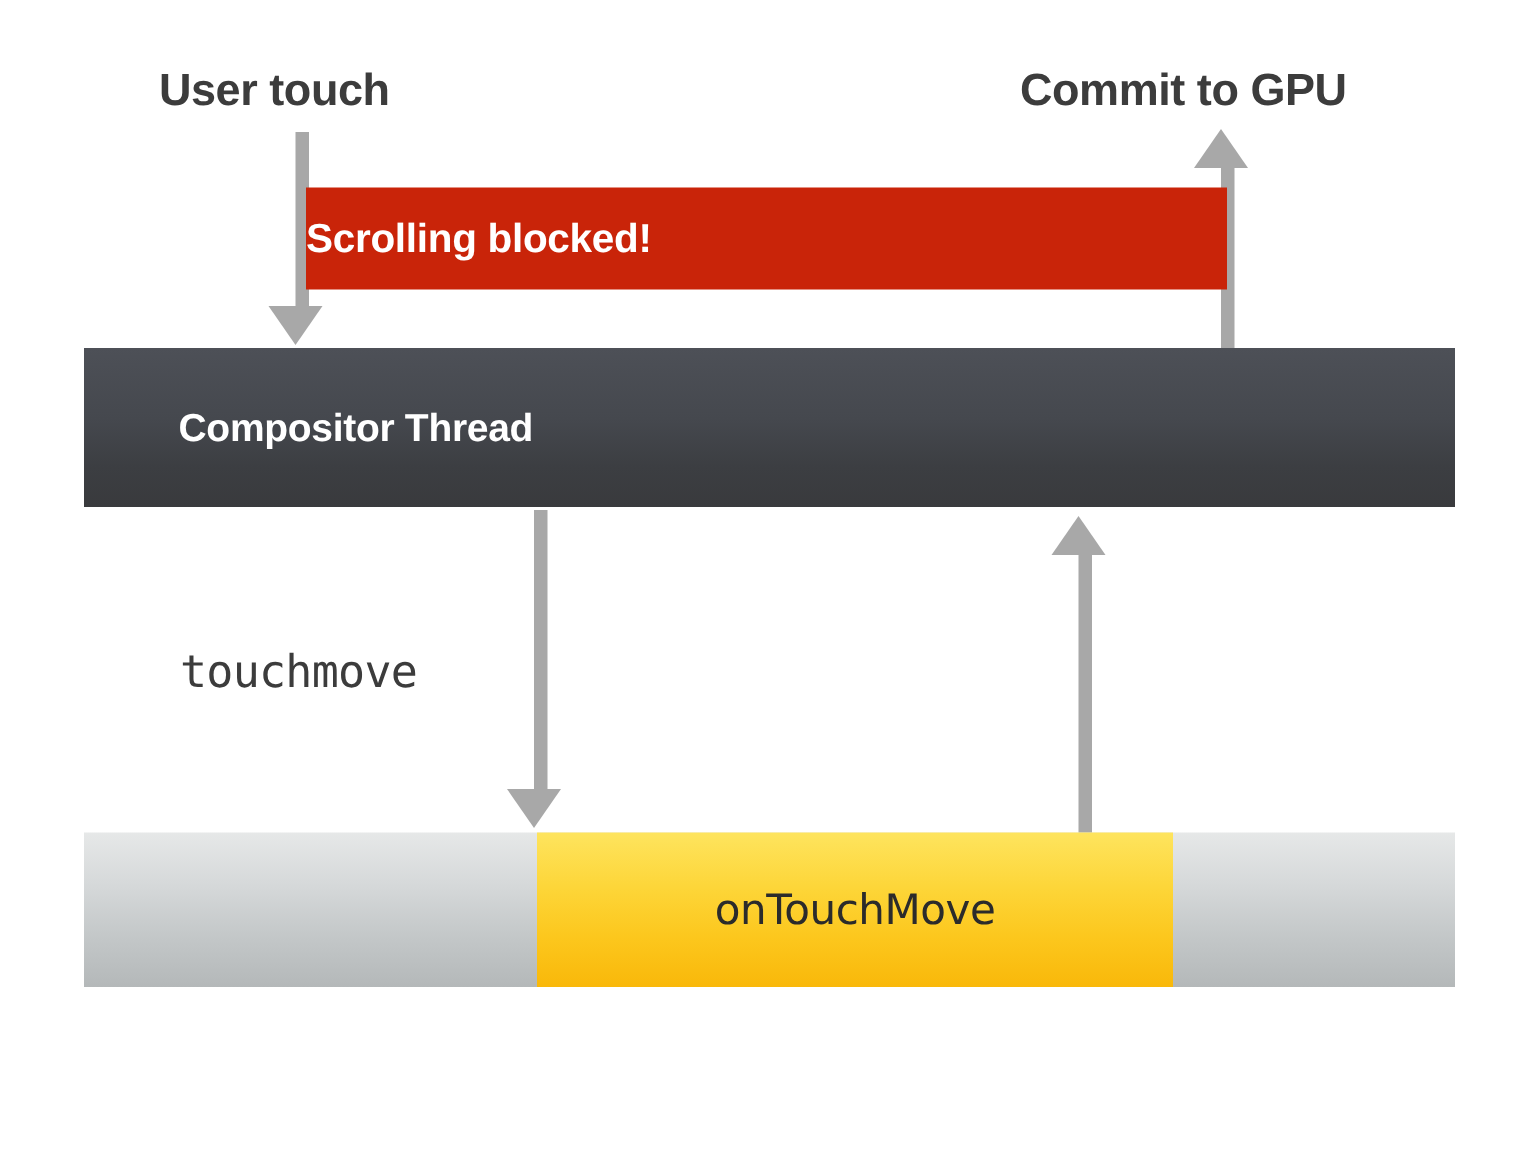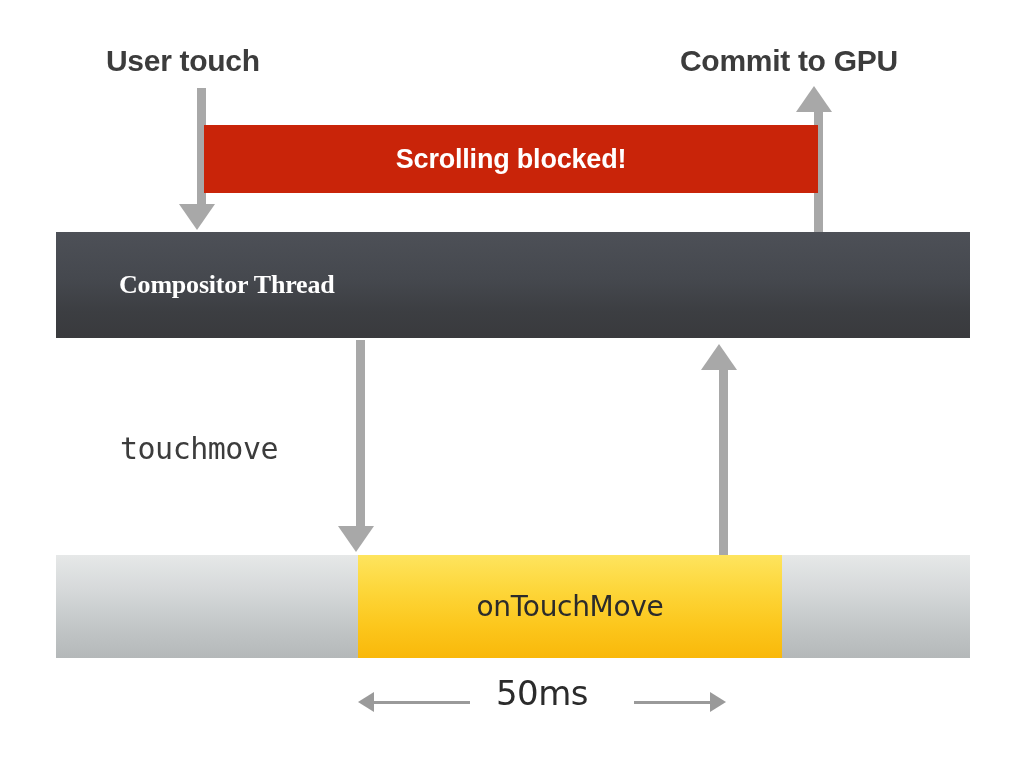--- a/index.html
+++ b/index.html
@@ -71,21 +71,21 @@
   
   #bar-blocked {
     position: absolute;
     left: 204px;
     top: 125px;
     width: 614px;
     height: 68px;
     background: #C92409;
     display: flex;
     align-items: center;
-    justify-content: center;
+    justify-content: flex-start;
   }
   #bar-blocked-label {
     font-family: "Liberation Sans", sans-serif;
     font-weight: bold;
     font-size: 27px;
     color: #ffffff;
     letter-spacing: -0.2px;
   }
 
   
@@ -93,21 +93,21 @@
     position: absolute;
     left: 56px;
     top: 232px;
     width: 914px;
     height: 106px;
     background: linear-gradient(to bottom, #4D5057 0%, #45484E 45%, #3C3E42 75%, #393A3D 100%);
     display: flex;
     align-items: center;
   }
   #bar-compositor-label {
-    font-family: Liberation Serif, serif;
+    font-family: Liberation Sans, sans-serif;
     font-weight: bold;
     font-size: 26px;
     color: #ffffff;
     margin-left: 63px;
     letter-spacing: -0.2px;
   }
 
   
   #label-touchmove {
     position: absolute;
@@ -225,21 +225,14 @@
 
   <div class="arrow-shaft" id="arrow-return-shaft"></div>
   <div class="arrow-head-up" id="arrow-return-head"></div>
 
   <div id="bar-mainthread">
     <div id="segment-ontouchmove">
       <span id="segment-ontouchmove-label">onTouchMove</span>
     </div>
   </div>
 
-  <div id="measure-50ms">
-    <div class="measure-head" id="measure-head-left"></div>
-    <div class="measure-line" id="measure-line-left"></div>
-    <div id="measure-label">50ms</div>
-    <div class="measure-line" id="measure-line-right"></div>
-    <div class="measure-head" id="measure-head-right"></div>
-  </div>
 
 </div>
 
 </body></html>

